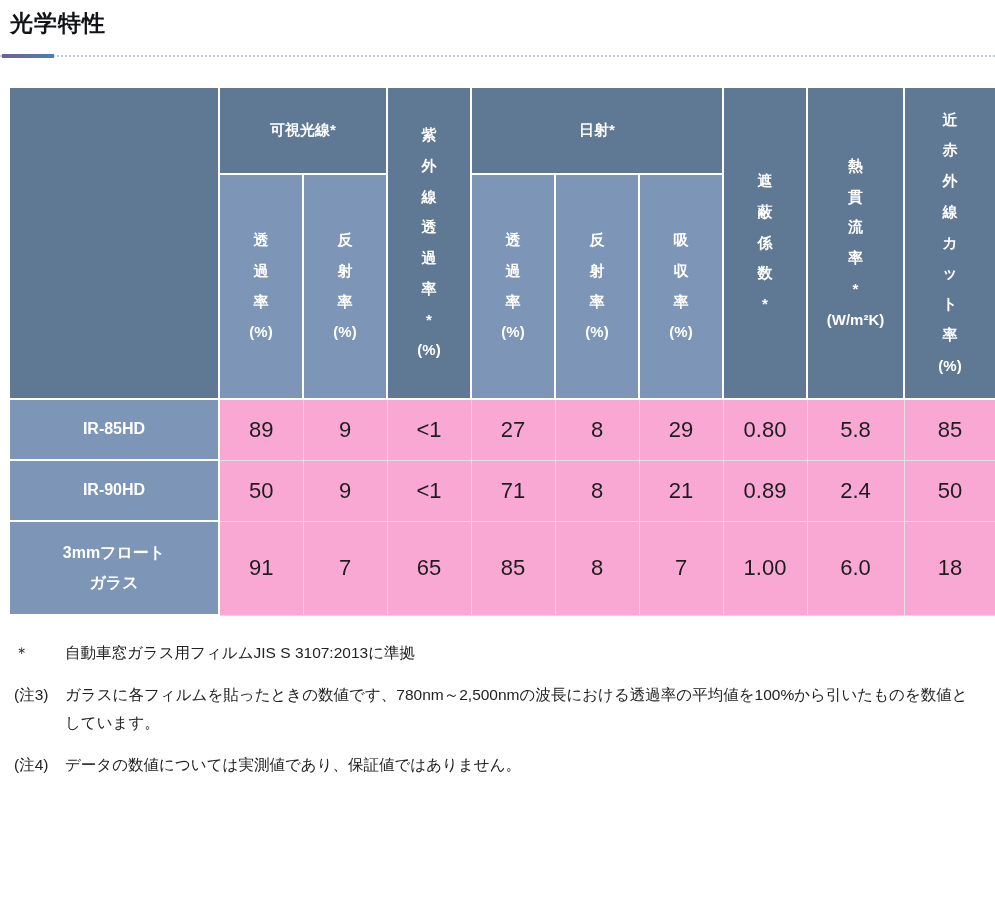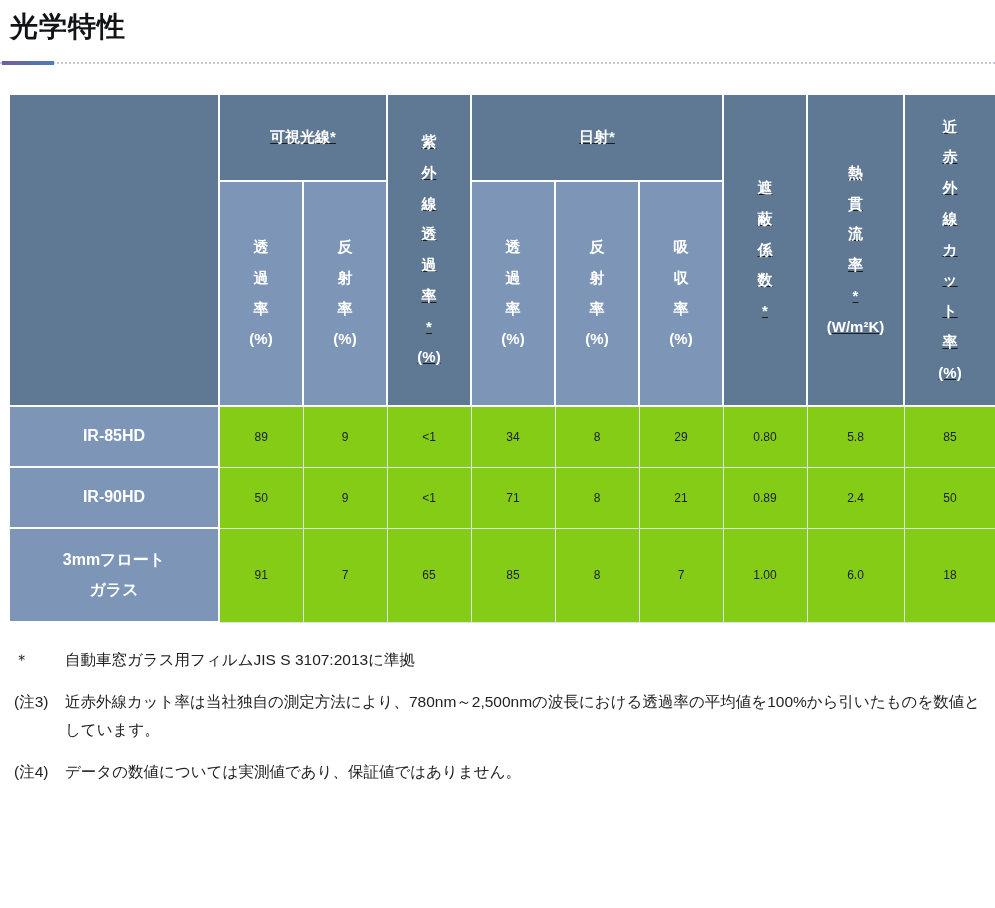--- a/index.html
+++ b/index.html
@@ -6,21 +6,21 @@
   html, body { margin: 0; padding: 0; }
   body {
     width: 995px;
     height: 908px;
     background: #ffffff;
     font-family: "Liberation Sans", "DejaVu Sans", sans-serif;
     color: #1d1d1f;
   }
   .page-title {
     margin: 8px 0 0 10px;
-    font-size: 28px;
+    font-size: 23px;
     font-weight: bold;
     color: #111316;
     letter-spacing: 1px;
   }
   .title-divider {
     position: relative;
     margin-top: 15px;
     height: 5px;
   }
   .divider-dots {
@@ -67,29 +67,29 @@
     color: #ffffff;
     font-weight: 600;
     font-size: 16px;
     text-align: center;
     vertical-align: middle;
     white-space: pre-line;
     line-height: 1.9;
     padding: 0;
   }
   td.data {
-    background: #84cc16;
+    background: #f9a8d4;
     border: 1px solid #dee2e7;
     color: #1d1d1f;
-    font-size: 12px;
-    text-align: center;
-    vertical-align: middle;
-    padding: 0;
-  }
-  tr.r-group { height: 87px; text-decoration: underline; }
+    font-size: 22px;
+    text-align: center;
+    vertical-align: middle;
+    padding: 0;
+  }
+  tr.r-group { height: 87px; }
   tr.r-sub { height: 225px; }
   tr.r-data { height: 61px; margin-top: 24px; }
   tr.r-data-tall { height: 94px; }
   .notes { margin: 23px 10px 0 10px; }
   .note {
     display: flex;
     align-items: flex-start;
     margin-bottom: 13px;
     font-size: 15.5px;
     color: #222222;
@@ -175,21 +175,21 @@
     <th class="hdr-light vtext">吸
 収
 率
 (%)</th>
   </tr>
   <tr class="r-data">
     <th class="rowlabel">IR-85HD</th>
     <td class="data">89</td>
     <td class="data">9</td>
     <td class="data">&lt;1</td>
-    <td class="data">34</td>
+    <td class="data">27</td>
     <td class="data">8</td>
     <td class="data">29</td>
     <td class="data">0.80</td>
     <td class="data">5.8</td>
     <td class="data">85</td>
   </tr>
   <tr class="r-data">
     <th class="rowlabel">IR-90HD</th>
     <td class="data">50</td>
     <td class="data">9</td>
@@ -217,19 +217,19 @@
 </tbody>
   </table>
 
 <div class="notes">
   <div class="note">
     <span class="note-marker">＊</span>
     <span class="note-text">自動車窓ガラス用フィルムJIS S 3107:2013に準拠</span>
   </div>
   <div class="note">
     <span class="note-marker">(注3)</span>
-    <span class="note-text">近赤外線カット率は当社独自の測定方法により、780nm～2,500nmの波長における透過率の平均値を100%から引いたものを数値としています。</span>
+    <span class="note-text">ガラスに各フィルムを貼ったときの数値です、780nm～2,500nmの波長における透過率の平均値を100%から引いたものを数値としています。</span>
   </div>
   <div class="note">
     <span class="note-marker">(注4)</span>
     <span class="note-text">データの数値については実測値であり、保証値ではありません。</span>
   </div>
 </div>
 
 </body></html>

